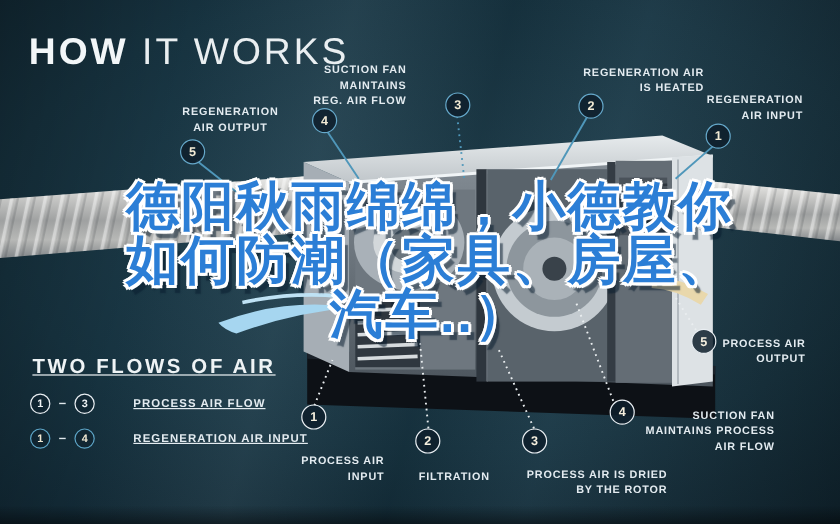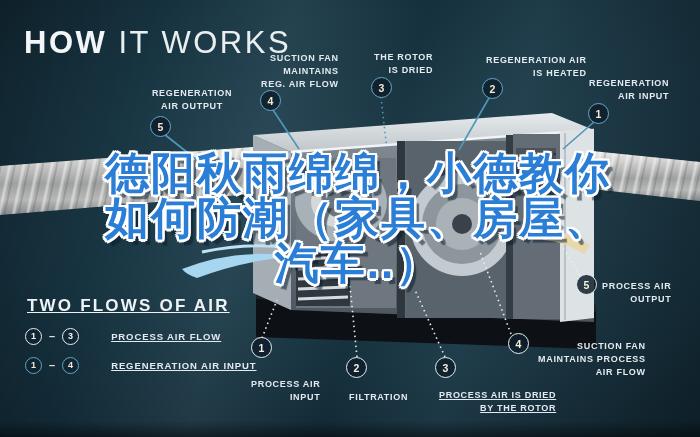--- a/index.html
+++ b/index.html
@@ -181,22 +181,20 @@
       <span>5</span>
     </div>
 
   <div class="abs callout-label" style="left:261px;top:52px;">SUCTION FAN
 MAINTAINS
 REG. AIR FLOW</div>
   <div class="abs badge blue" style="left:260px;top:90px;">
       <span>4</span>
     </div>
 
-  <div class="abs callout-label" style="left:374px;top:51px;">THE ROTOR
-IS DRIED</div>
   <div class="abs badge blue" style="left:371px;top:77px;">
       <span>3</span>
     </div>
 
   <div class="abs callout-label" style="left:486px;top:54px;">REGENERATION AIR
 IS HEATED</div>
   <div class="abs badge blue" style="left:482px;top:78px;">
       <span>2</span>
     </div>
 
@@ -213,21 +211,21 @@
 INPUT</div>
 
   <div class="abs badge white" style="left:346px;top:357px;">
       <span>2</span>
     </div>
   <div class="abs callout-label" style="left:349px;top:391px;">FILTRATION</div>
 
   <div class="abs badge white" style="left:435px;top:357px;">
       <span>3</span>
     </div>
-  <div class="abs callout-label" style="left:439px;top:389px;text-decoration:underline;">PROCESS AIR IS DRIED
+  <div class="abs callout-label" style="left:439px;top:389px;">PROCESS AIR IS DRIED
 BY THE ROTOR</div>
 
   <div class="abs badge white" style="left:508px;top:333px;">
       <span>4</span>
     </div>
   <div class="abs callout-label" style="left:538px;top:340px;">SUCTION FAN
 MAINTAINS PROCESS
 AIR FLOW</div>
 
   <div class="abs badge white" style="left:576px;top:274px;">

